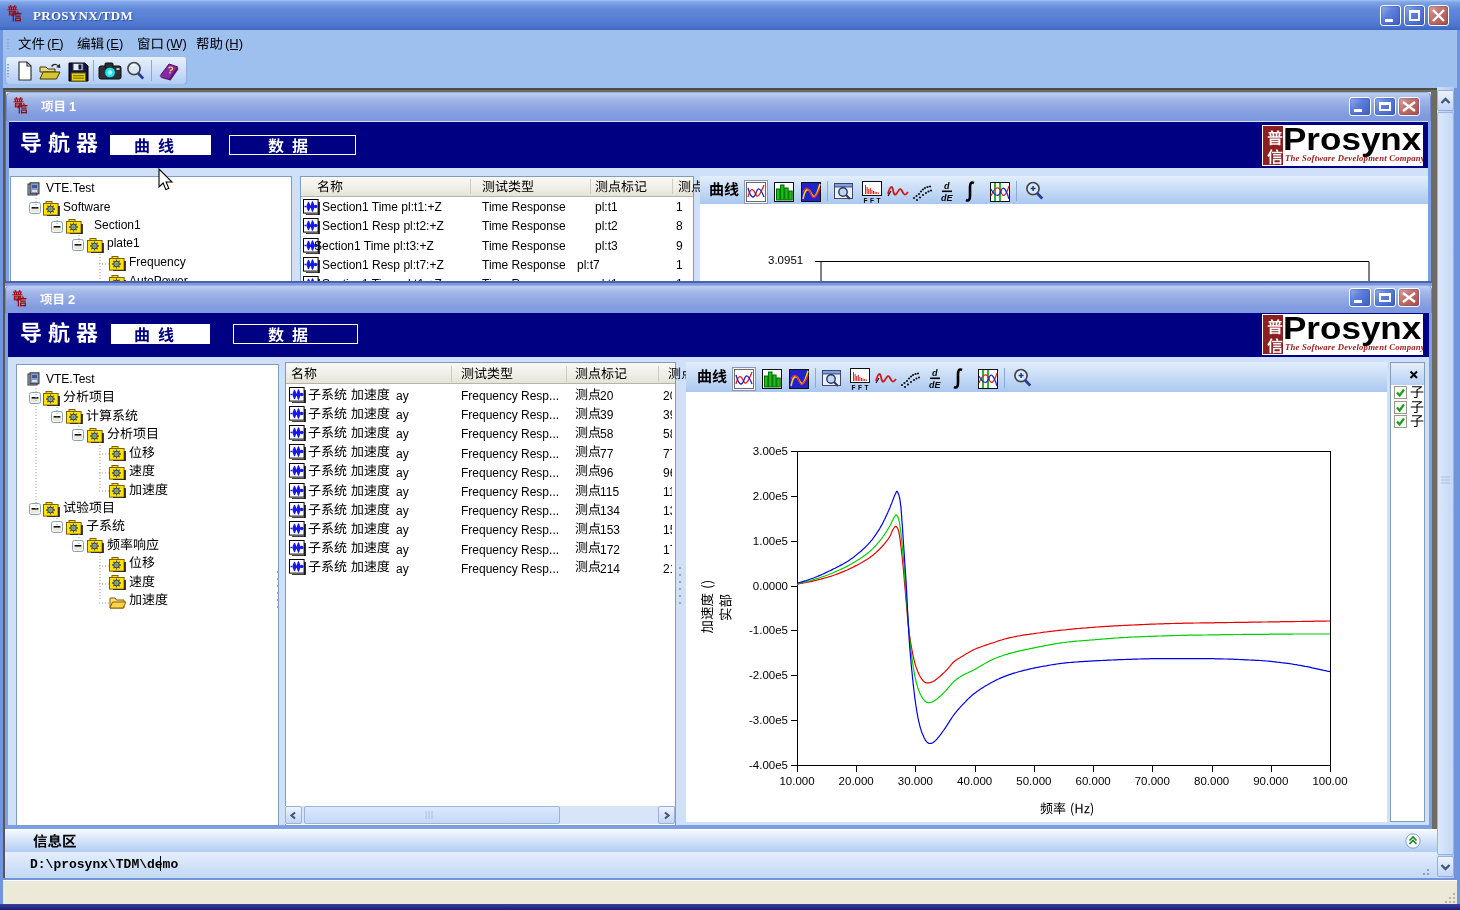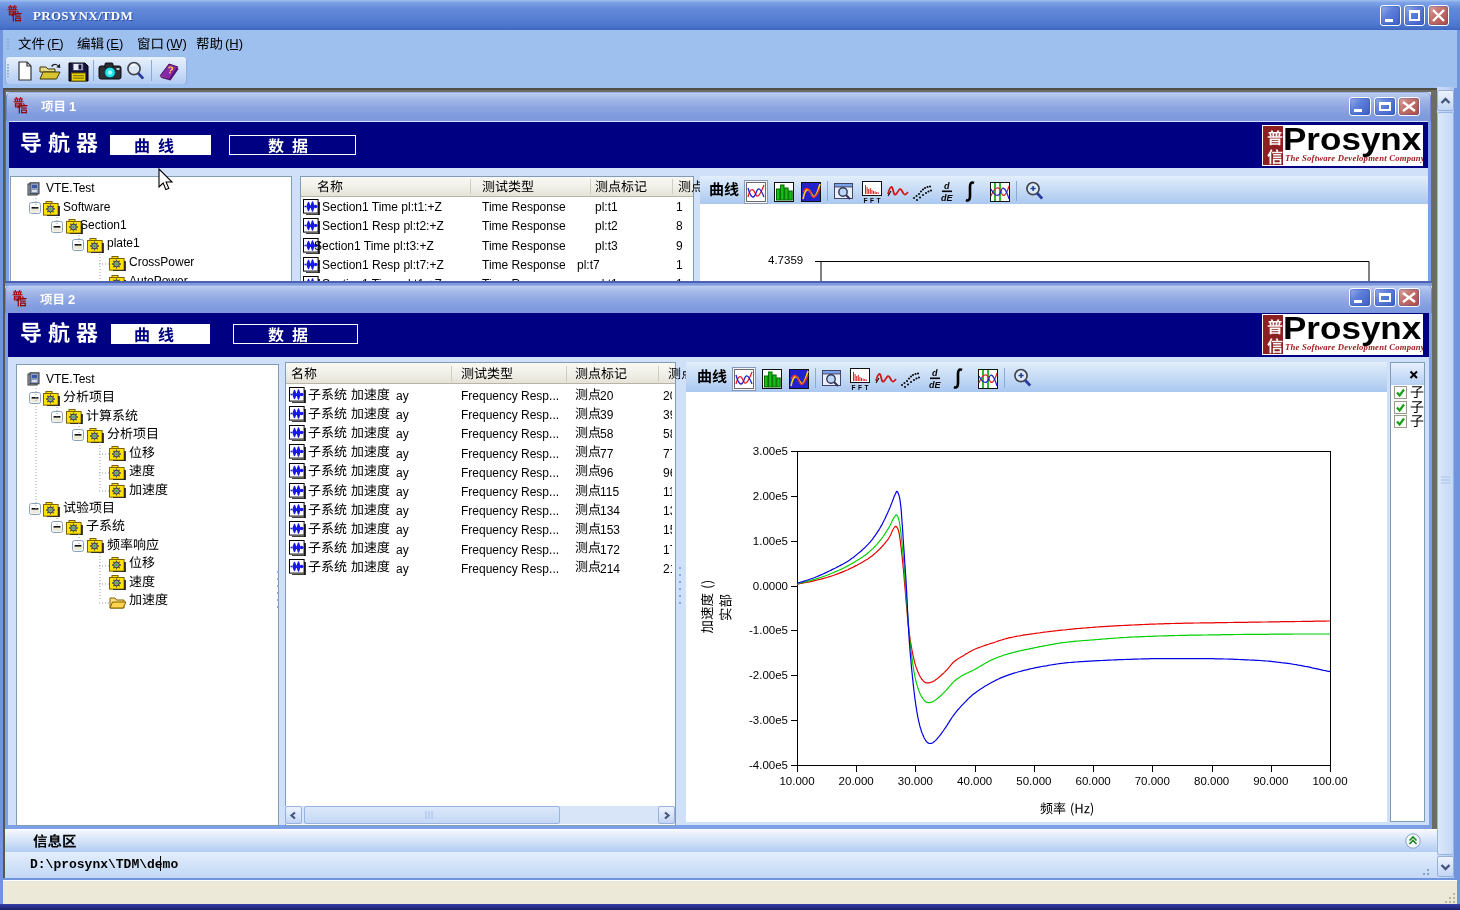--- a/index.html
+++ b/index.html
@@ -321,21 +321,21 @@
     <svg class="abs" style="left:59.5px;top:127px" width="17" height="15">
       <rect x="3" y="0.5" width="6" height="3" fill="#ffe400" stroke="#806000"></rect>
       <rect x="0.5" y="2.5" width="14.6" height="11.6" fill="#ffe400" stroke="#806000"></rect>
       <path d="M16 5v10H4" stroke="#111" stroke-width="1.6" fill="none"></path>
       <g stroke="#555" stroke-width="1.3">
         <path d="M7.5 3.5v9M3 8h9M4.3 4.8l6.4 6.4M10.7 4.8l-6.4 6.4"></path>
       </g>
       <circle cx="7.5" cy="8" r="2.8" fill="#9a9aa2" stroke="#444"></circle>
       <circle cx="7.5" cy="8" r="1" fill="#20c020"></circle>
     </svg>
-    <div class="ltx" style="left:74px;top:126px">Section1</div>
+    <div class="ltx" style="left:88px;top:126px">Section1</div>
     <svg class="abs" style="left:66px;top:147.0px" width="12" height="12">
       <rect x="0.5" y="0.5" width="11" height="11" rx="2" fill="#fff" stroke="#87a0bc"></rect>
       <rect x="1.5" y="6" width="9" height="4.6" rx="1.6" fill="#ece9d8"></rect>
       <rect x="2.6" y="5" width="6.8" height="1.6" fill="#111"></rect>
     </svg>
     <svg class="abs" style="left:81px;top:145.5px" width="17" height="15">
       <rect x="3" y="0.5" width="6" height="3" fill="#ffe400" stroke="#806000"></rect>
       <rect x="0.5" y="2.5" width="14.6" height="11.6" fill="#ffe400" stroke="#806000"></rect>
       <path d="M16 5v10H4" stroke="#111" stroke-width="1.6" fill="none"></path>
       <g stroke="#555" stroke-width="1.3">
@@ -348,21 +348,21 @@
     <svg class="abs" style="left:102.5px;top:164px" width="17" height="15">
       <rect x="3" y="0.5" width="6" height="3" fill="#ffe400" stroke="#806000"></rect>
       <rect x="0.5" y="2.5" width="14.6" height="11.6" fill="#ffe400" stroke="#806000"></rect>
       <path d="M16 5v10H4" stroke="#111" stroke-width="1.6" fill="none"></path>
       <g stroke="#555" stroke-width="1.3">
         <path d="M7.5 3.5v9M3 8h9M4.3 4.8l6.4 6.4M10.7 4.8l-6.4 6.4"></path>
       </g>
       <circle cx="7.5" cy="8" r="2.8" fill="#9a9aa2" stroke="#444"></circle>
       <circle cx="7.5" cy="8" r="1" fill="#20c020"></circle>
     </svg>
-    <div class="ltx" style="left:123px;top:163px">CrossPower</div>
+    <div class="ltx" style="left:123px;top:163px">Frequency</div>
     <svg class="abs" style="left:102.5px;top:182.5px" width="17" height="15">
       <rect x="3" y="0.5" width="6" height="3" fill="#ffe400" stroke="#806000"></rect>
       <rect x="0.5" y="2.5" width="14.6" height="11.6" fill="#ffe400" stroke="#806000"></rect>
       <path d="M16 5v10H4" stroke="#111" stroke-width="1.6" fill="none"></path>
       <g stroke="#555" stroke-width="1.3">
         <path d="M7.5 3.5v9M3 8h9M4.3 4.8l6.4 6.4M10.7 4.8l-6.4 6.4"></path>
       </g>
       <circle cx="7.5" cy="8" r="2.8" fill="#9a9aa2" stroke="#444"></circle>
       <circle cx="7.5" cy="8" r="1" fill="#20c020"></circle>
     </svg>
@@ -552,21 +552,21 @@
       <path d="M7 3v18M12 3v18" stroke="#18b018" stroke-width="1.8"></path>
       <path d="M3 16c4-10 8-10 10-4s5 4 8-6" fill="none" stroke="#e02020" stroke-width="1.2"></path>
       <path d="M3 9c4 8 8 8 10 2s5-2 8 8" fill="none" stroke="#2020d0" stroke-width="1.2"></path>
     </svg>
     <div class="abs" style="left:1010px;top:89px;width:1px;height:20px;background:#8aa8d8"></div>
     <svg class="abs" style="left:1017px;top:88px" width="22" height="22">
       <circle cx="10" cy="8.6" r="6.1" fill="#dce8f4" stroke="#444450" stroke-width="1.7"></circle>
       <path d="M7.6 8.6h5M10.1 6.1v5" stroke="#1a3a8c" stroke-width="1.5"></path>
       <path d="M14.2 13.2l5 5.4" stroke="#2a3a9a" stroke-width="2.8"></path>
     </svg>
-    <div class="abs" style="left:762px;top:162px;font-size:11.5px">4.7359</div>
+    <div class="abs" style="left:762px;top:162px;font-size:11.5px">3.0951</div>
     <svg class="abs" style="left:809px;top:168px" width="556" height="24">
       <path d="M0 1.5h6M6 1.5v22M6 1.5h548M554 1.5v22" fill="none" stroke="#000"></path>
     </svg>
   </div>
 <div class="abs" style="left:5px;top:281px;width:1427px;height:549px;overflow:hidden;background:#cfe0f8">
     <div class="abs" style="left:0;top:0;width:1427px;height:1.5px;background:#4c61b0"></div>
     <div class="abs" style="left:0;top:1.5px;width:1427px;height:3.5px;background:#7e99dd"></div>
     <div class="abs" style="left:0px;top:4px;width:1427px;height:29px;background:linear-gradient(#bccff0 0%,#a4b9e9 20%,#90a7e3 50%,#809cdf 78%,#7e99dd 100%);border-radius:5px 5px 0 0;border-top:1px solid #98aee6;border-left:1px solid #6c86cc;border-right:1px solid #6c86cc"></div>
     <svg width="12" height="13" style="position:absolute;left:7px;top:9px;">
       <g transform="translate(0,9.5)" fill="#a80808">

